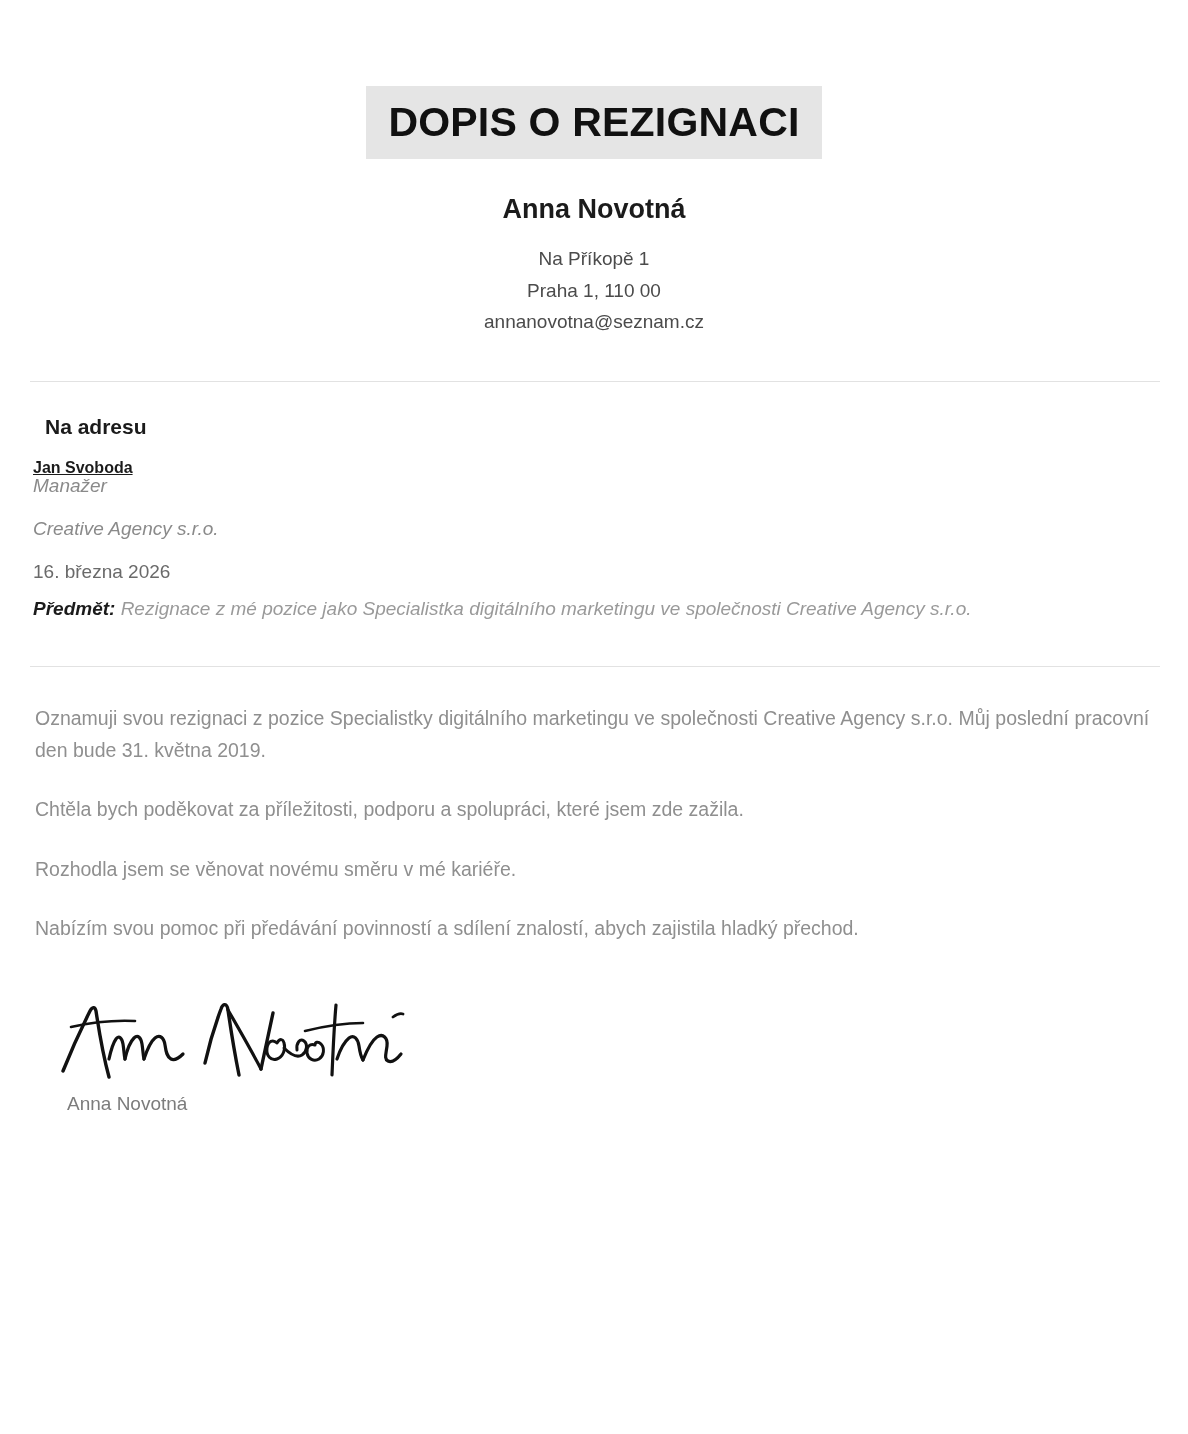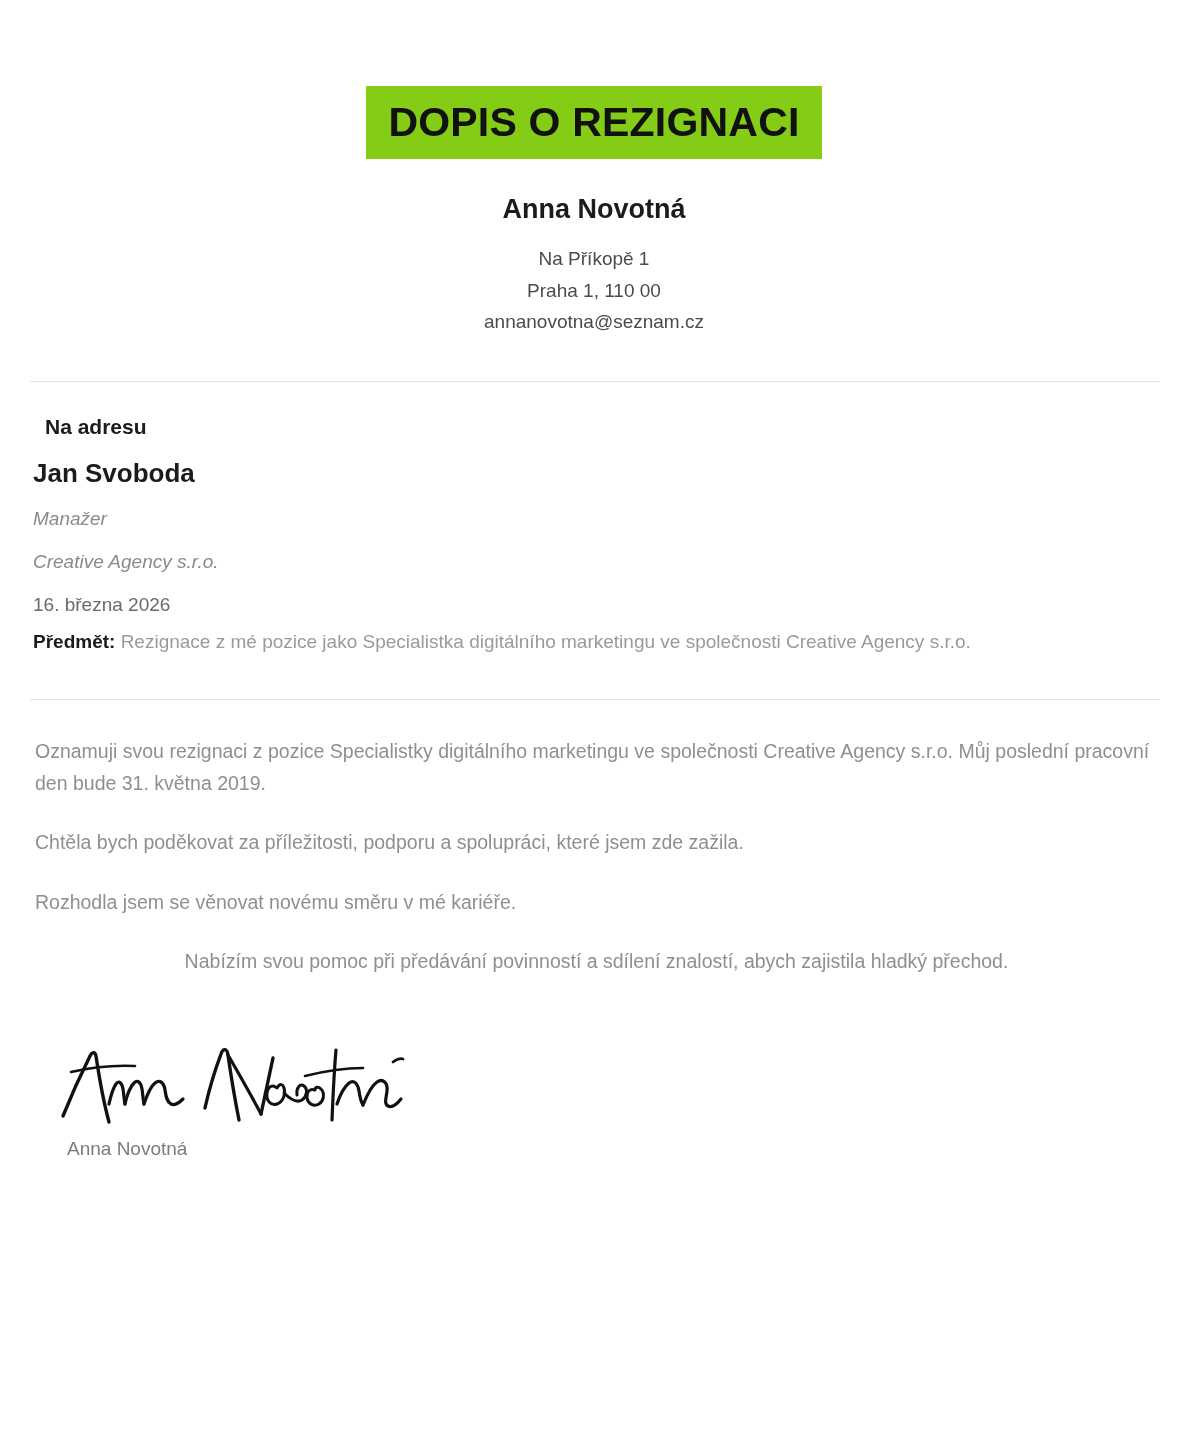--- a/index.html
+++ b/index.html
@@ -24,21 +24,21 @@
     overflow: hidden;
   }
 
   
   .title-wrap {
     text-align: center;
     padding-top: 86px;
   }
   .doc-title {
     display: inline-block;
-    background: #84cc16;
+    background: #e5e5e5;
     color: #111111;
     font-size: 41px;
     font-weight: bold;
     letter-spacing: 0.2px;
     line-height: 1.0;
     padding: 16px 22px 16px 22px;
     font-family: "Liberation Sans", "DejaVu Sans", sans-serif;
   }
 
   
@@ -79,62 +79,63 @@
   }
   .recipient-heading {
     font-size: 21px;
     font-weight: bold;
     color: #1b1b1b;
     line-height: 1.0;
     margin-bottom: 23px;
     margin-left: 12px;
   }
   .recipient-name {
-    font-size: 26px;
-    font-weight: bold;
-    color: #1b1b1b;
-    line-height: 1.0;
-    margin-bottom: 23px;
+    font-size: 16px;
+    font-weight: bold;
+    color: #1b1b1b;
+    line-height: 1.0;
+    text-decoration: underline;
   }
   .recipient-role,
   .recipient-company {
     font-size: 19px;
     color: #8a8a8a;
     line-height: 1.0;
     margin-bottom: 24px;
     font-style: italic;
   }
   .recipient-date {
     font-size: 19px;
     color: #6a6a6a;
     line-height: 1.0;
     margin-bottom: 15px;
   }
   .subject-line {
     font-size: 19px;
     color: #9a9a9a;
     line-height: 1.35;
+    font-style: italic;
   }
   .subject-label {
     font-weight: bold;
     color: #1b1b1b;
   }
 
   
   .body-block {
     padding-top: 36px;
   }
   .body-para {
     font-size: 19.5px;
     color: #8f8f8f;
     line-height: 1.62;
     margin: 0 0 28px 2px;
     max-width: 1125px;
   }
-  .body-para:last-child { margin-bottom: 12px; text-align: center; }
+  .body-para:last-child { margin-bottom: 0; }
 
   
   .signature-block {
     padding-top: 48px;
     padding-left: 20px;
   }
   .signature-mark {
     display: block;
     width: 360px;
     height: 95px;

